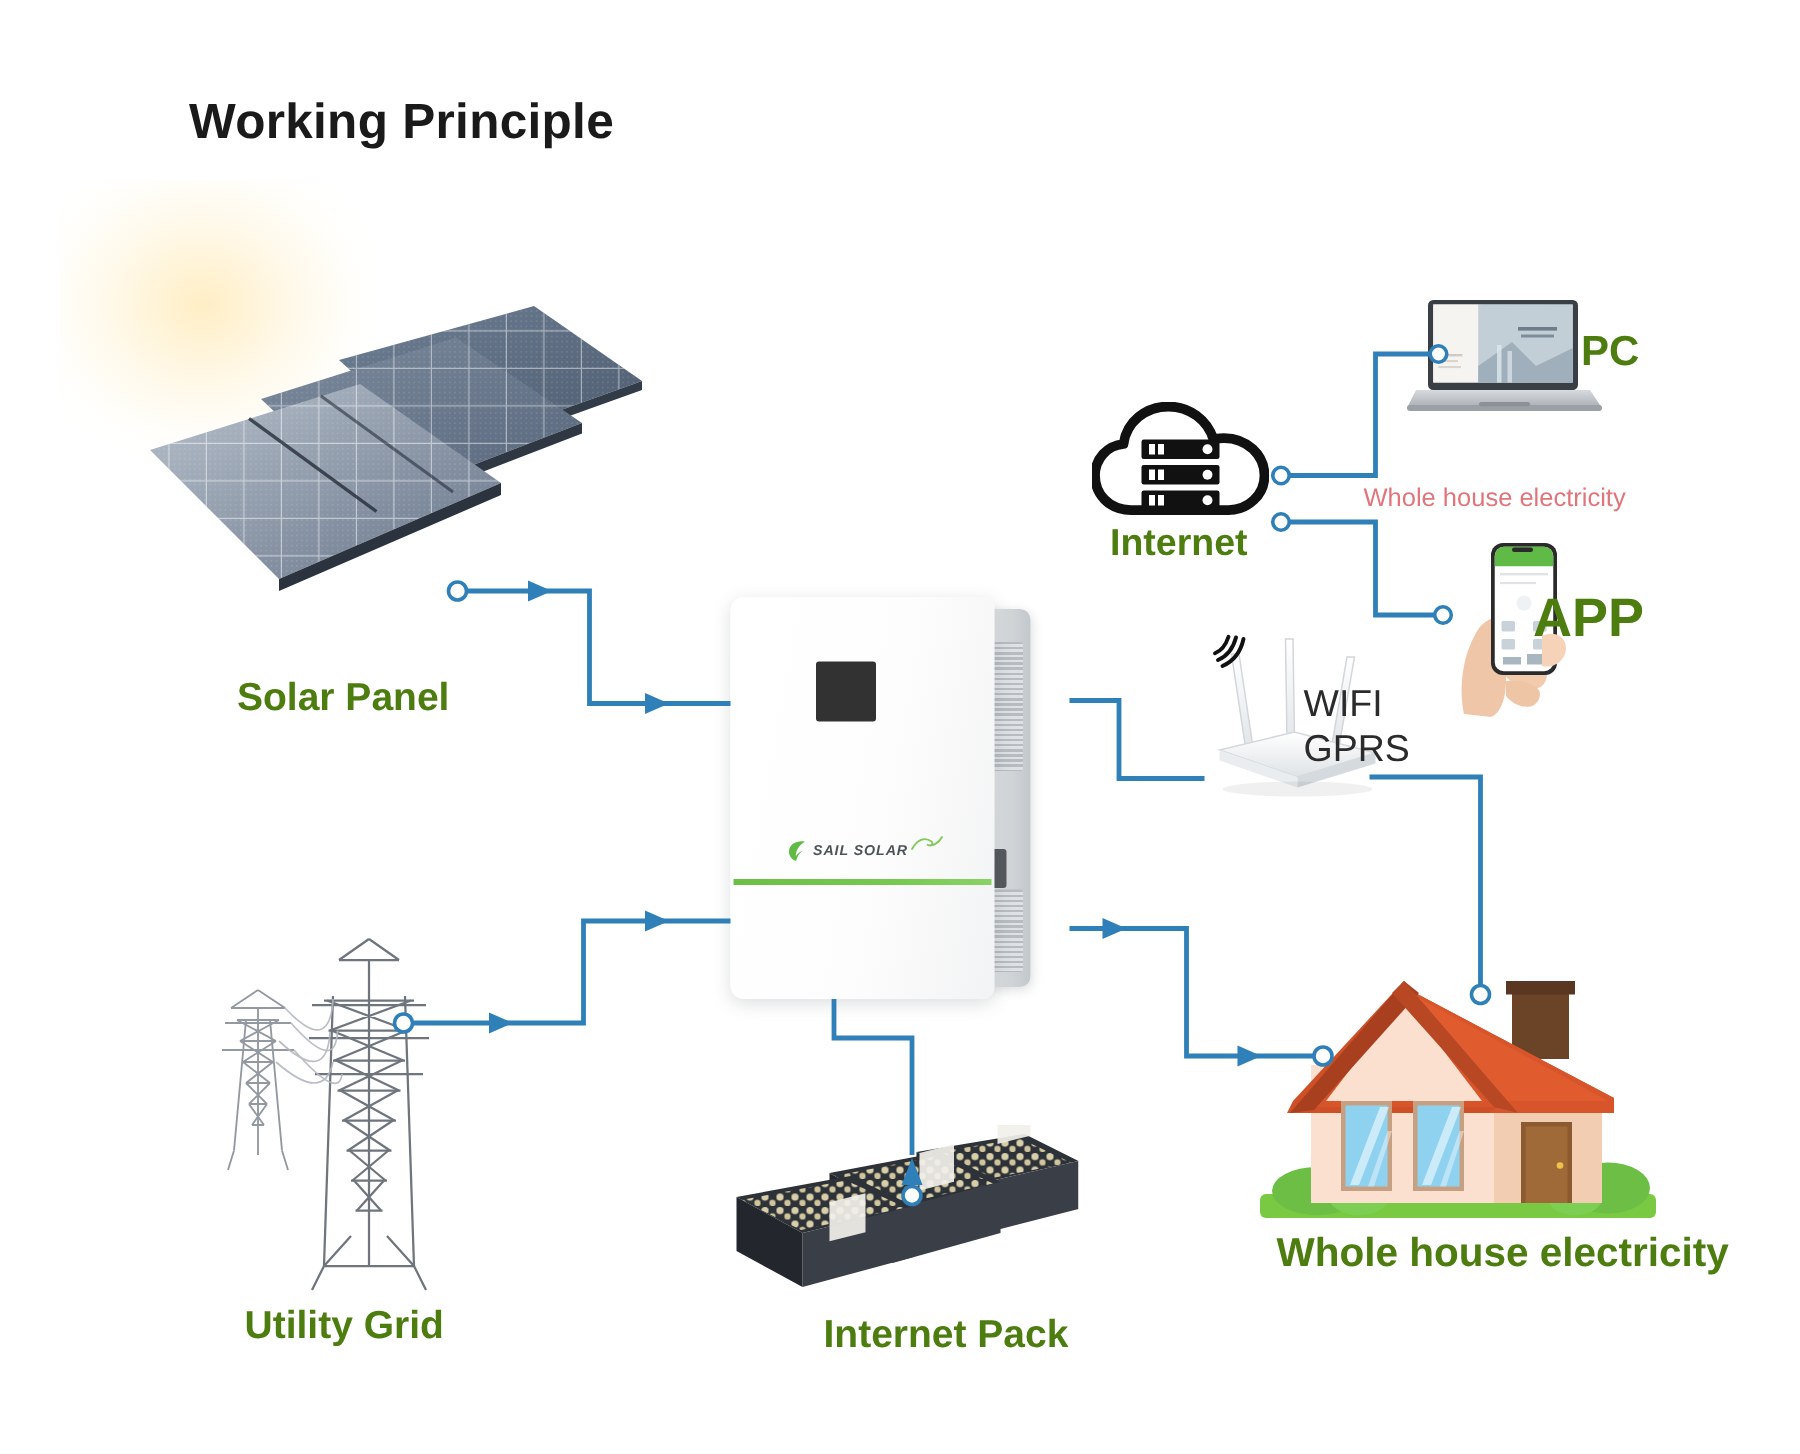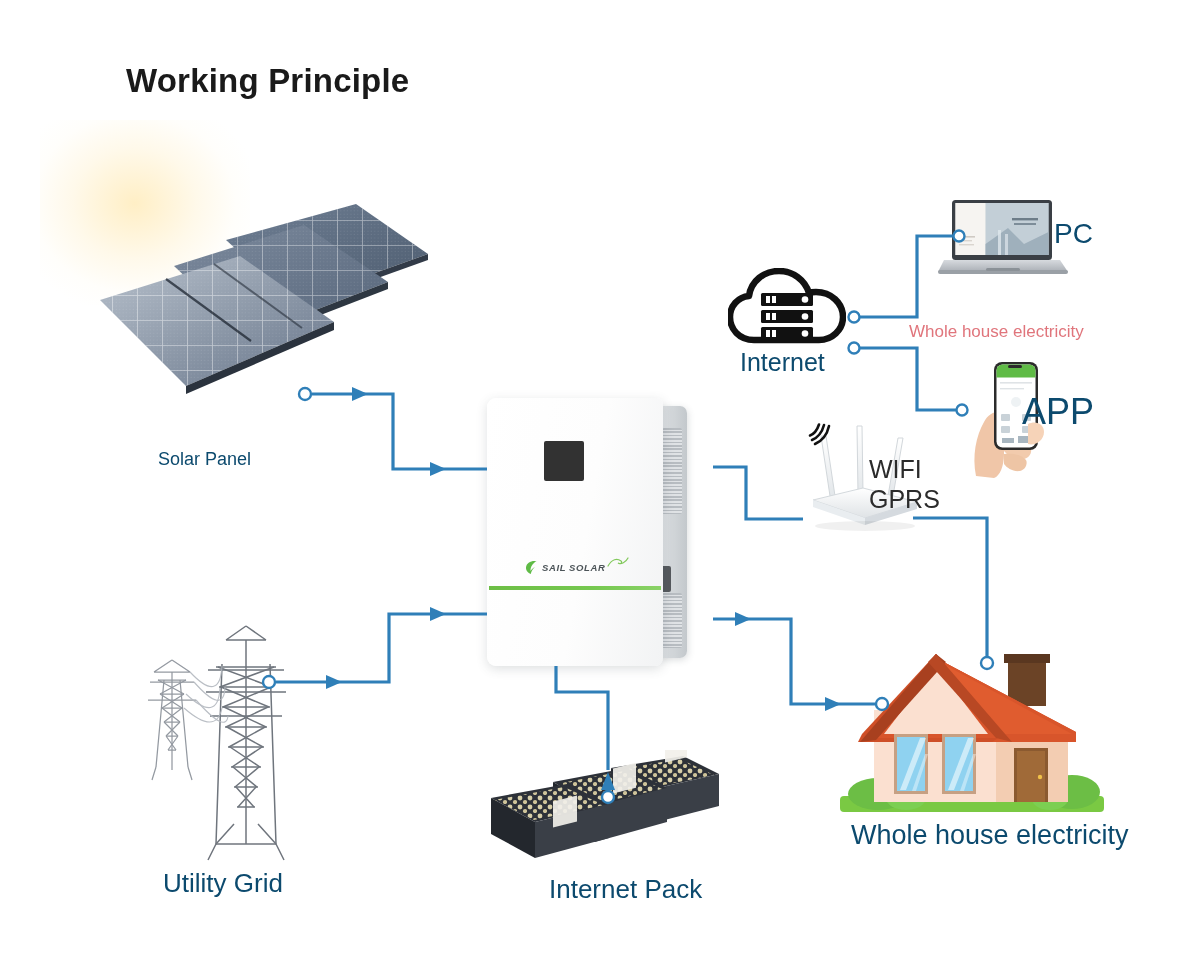--- a/index.html
+++ b/index.html
@@ -23,22 +23,22 @@
   
   .title{
     position:absolute; left:106px; top:62px;
     font-size:33px; font-weight:bold; letter-spacing:.2px;
     color:#1a1a1a;
     font-family:"Liberation Sans", sans-serif;
     margin-left:20px;
   }
 
   
-  .lbl{ position:absolute; color:#0c4a6e; white-space:nowrap; font-weight:400; }
-  .lbl-solar    { left:158px; top:449px; font-size:18px; }
+  .lbl{ position:absolute; color:#4d7c0f; white-space:nowrap; font-weight:700; }
+  .lbl-solar    { left:158px; top:449px; font-size:26px; }
   .lbl-grid     { left:163px; top:868px; font-size:26px; }
   .lbl-battery  { left:549px; top:874px; font-size:26px; }
   .lbl-house    { left:851px; top:820px; font-size:27px; }
   .lbl-internet { left:740px; top:348px; font-size:25px; }
   .lbl-pc       { left:1054px; top:218px; font-size:28px; }
   .lbl-app      { left:1022px; top:391px; font-size:36px; }
 
   .note-red{
     position:absolute; color:#e0757c; white-space:nowrap;
     font-size:16.5px; line-height:1.45;

